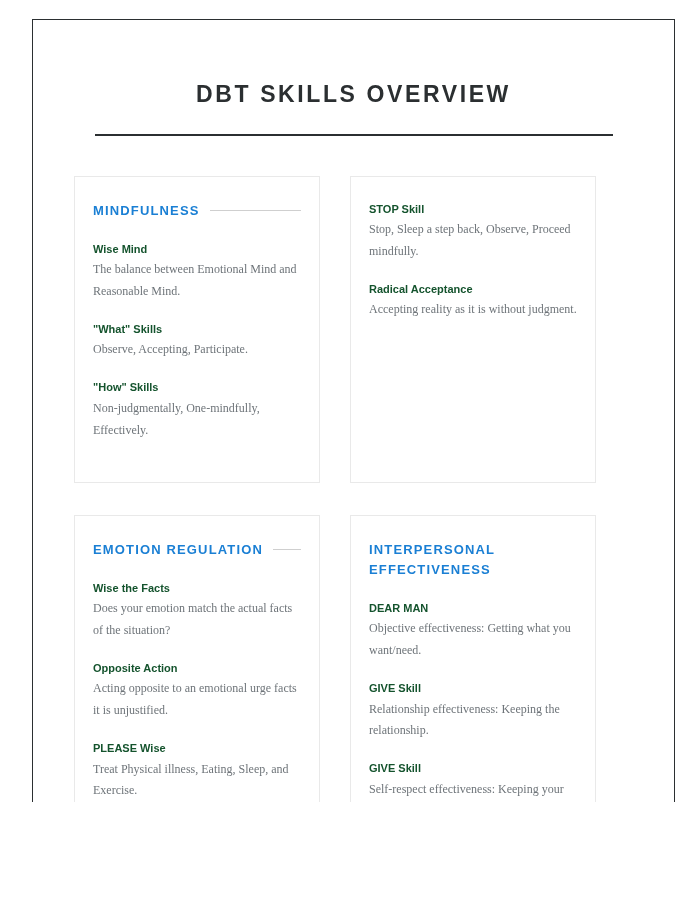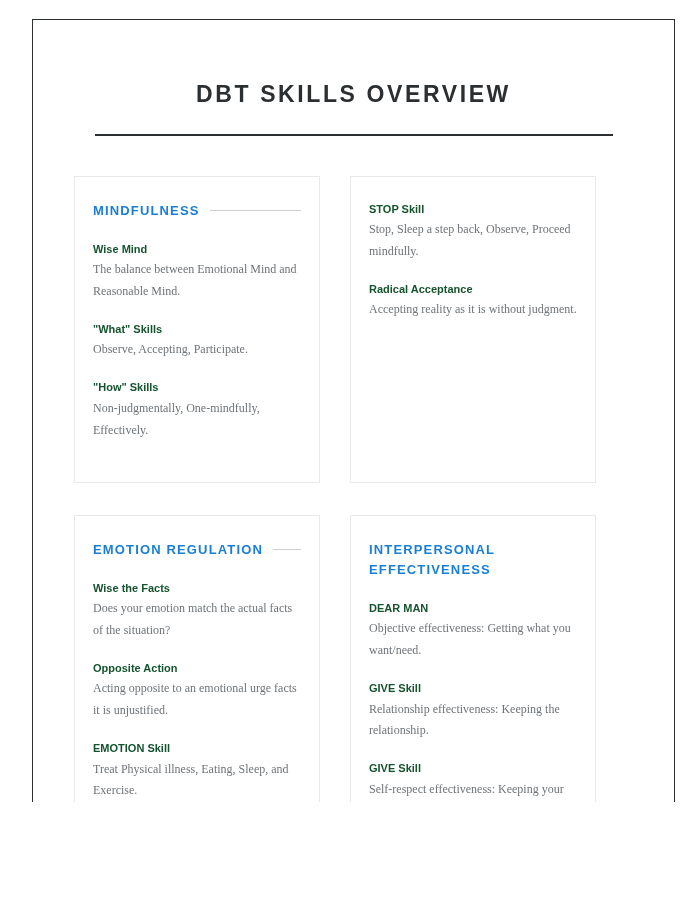--- a/index.html
+++ b/index.html
@@ -154,21 +154,21 @@
         </div>
         <div class="skill">
           <div class="skill-name">Wise the Facts</div>
           <div class="skill-desc">Does your emotion match the actual facts of the situation?</div>
         </div>
         <div class="skill">
           <div class="skill-name">Opposite Action</div>
           <div class="skill-desc">Acting opposite to an emotional urge facts it is unjustified.</div>
         </div>
         <div class="skill">
-          <div class="skill-name">EMOTION Skill</div>
+          <div class="skill-name">PLEASE Wise</div>
           <div class="skill-desc">Treat Physical illness, Eating, Sleep, and Exercise.</div>
         </div>
       </div>
 
       <div class="card">
         <div class="card-head">
           <div class="card-head-text">INTERPERSONAL EFFECTIVENESS</div>
           <div class="card-head-rule"></div>
         </div>
         <div class="skill">

